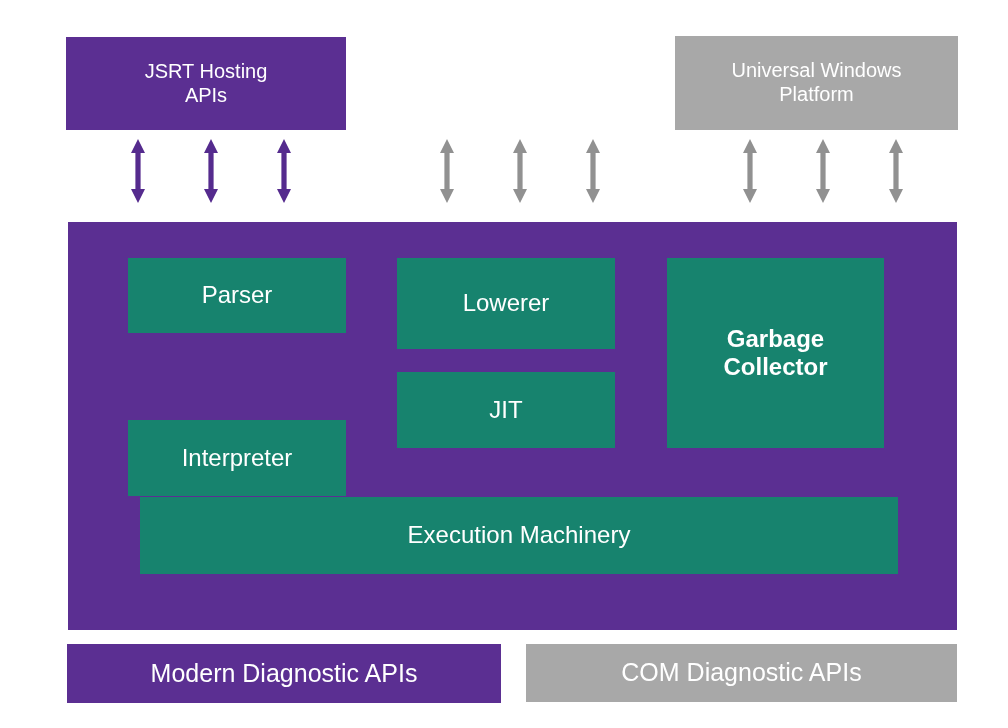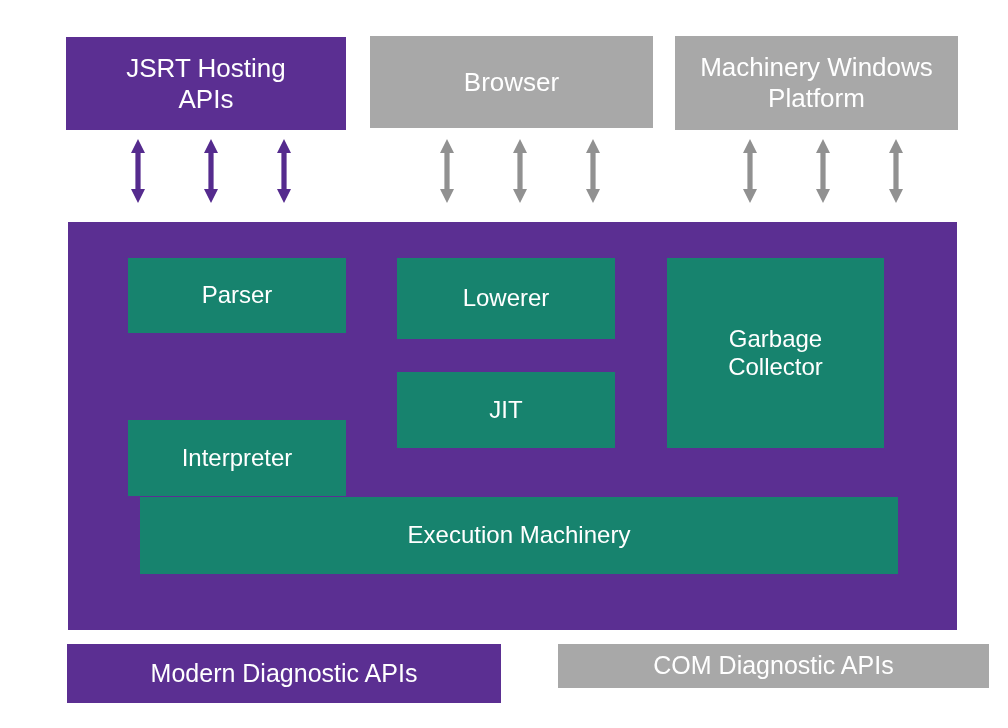--- a/index.html
+++ b/index.html
@@ -25,21 +25,21 @@
     box-sizing: border-box;
   }
   .box .label {
     white-space: pre-line;
     line-height: 1.18;
   }
   .purple-fill { background: var(--purple, #5B2F92); }
   .gray-fill   { background: var(--gray, #A8A8A8); }
   .teal-fill   { background: var(--teal, #17836E); }
 
-  .host-box   { font-size: 26px; }
+  .host-box   { font-size: 20px; }
   .comp-box   { font-size: 24px; }
   .bottom-box { font-size: 25px; text-align: right; }
 
   
   .jsrt-box    { left: 66px;  top: 37px; width: 280px; height: 93px; }
   .browser-box { left: 370px; top: 36px; width: 283px; height: 92px; }
   .uwp-box     { left: 675px; top: 36px; width: 283px; height: 94px; }
 
   
   .arrow-group {
@@ -57,44 +57,41 @@
   .arrow svg { display: block; width: 16px; height: 66px; }
 
   
   .engine-box {
     position: absolute;
     left: 68px; top: 222px;
     width: 889px; height: 408px;
     background: var(--purple, #5B2F92);
   }
   .parser-box      { left: 60px;  top: 36px;  width: 218px; height: 75px; }
-  .lowerer-box     { left: 329px; top: 36px;  width: 218px; height: 81px; }
-  .gc-box          { left: 599px; top: 36px;  width: 217px; height: 190px; }
+  .lowerer-box     { left: 329px; top: 36px;  width: 218px; height: 91px; }
+  .gc-box          { left: 599px; top: 36px;  width: 217px; height: 190px; font-weight: bold; }
   .interpreter-box { left: 60px;  top: 150px; width: 218px; height: 76px; margin-top: 48px; }
   .jit-box         { left: 329px; top: 150px; width: 218px; height: 76px; text-align: right; }
   .exec-box        { left: 59px;  top: 275px; width: 758px; height: 77px; margin-left: 13px; }
 
   
   .modern-box { left: 67px;  top: 644px; width: 434px; height: 59px; }
-  .com-box    { left: 526px; top: 644px; width: 431px; height: 44px; margin-left: 32px; }
+  .com-box    { left: 526px; top: 644px; width: 431px; height: 58px; }
 </style>
 </head>
 <body>
 
 <div class="canvas">
 
   <div class="box purple-fill host-box jsrt-box">
     <span class="label">JSRT Hosting
 APIs</span>
   </div>
-  <div class="box gray-fill host-box browser-box">
-    <span class="label">Browser</span>
-  </div>
   <div class="box gray-fill host-box uwp-box">
-    <span class="label">Machinery Windows
+    <span class="label">Universal Windows
 Platform</span>
   </div>
 
   <div class="arrow-group arrow-group-jsrt">
     <span class="arrow">
         <svg viewBox="0 0 16 66" xmlns="http://www.w3.org/2000/svg">
           <polygon fill="currentColor" points="8,1 15,15 10.6,15 10.6,51 15,51 8,65 1,51 5.4,51 5.4,15 1,15"></polygon>
         </svg>
       </span>
     <span class="arrow">

